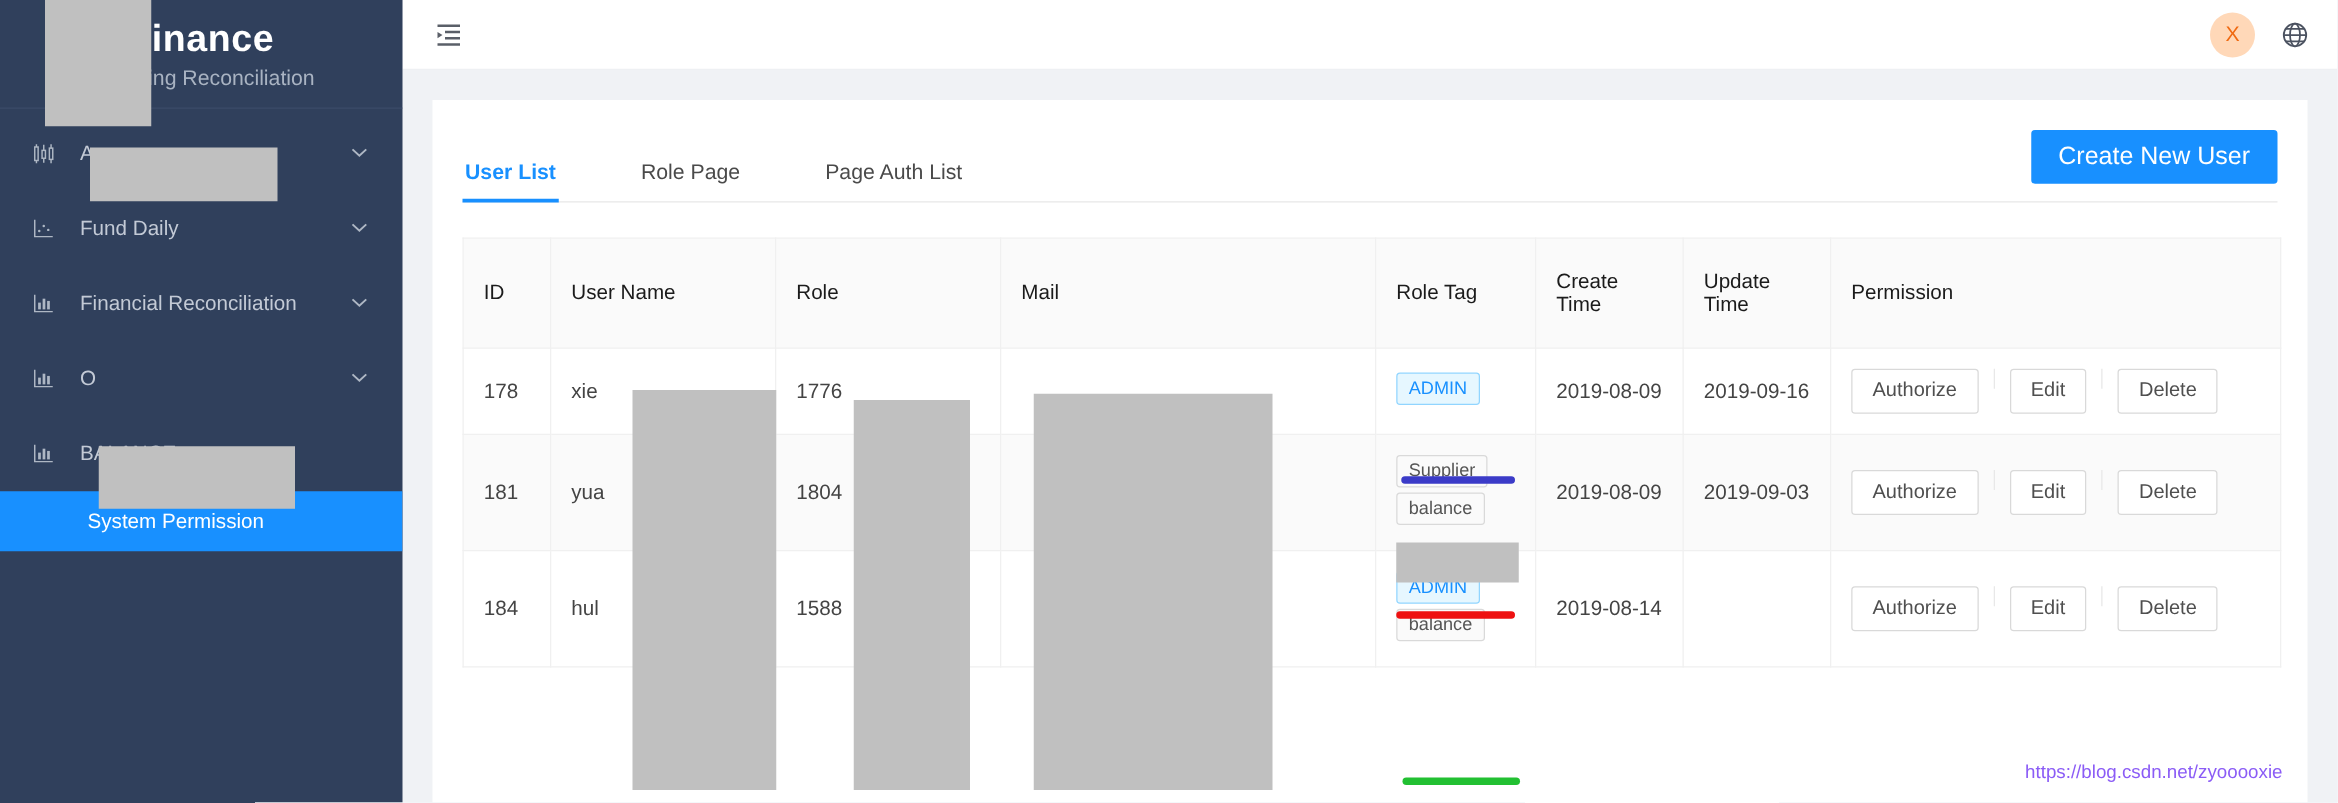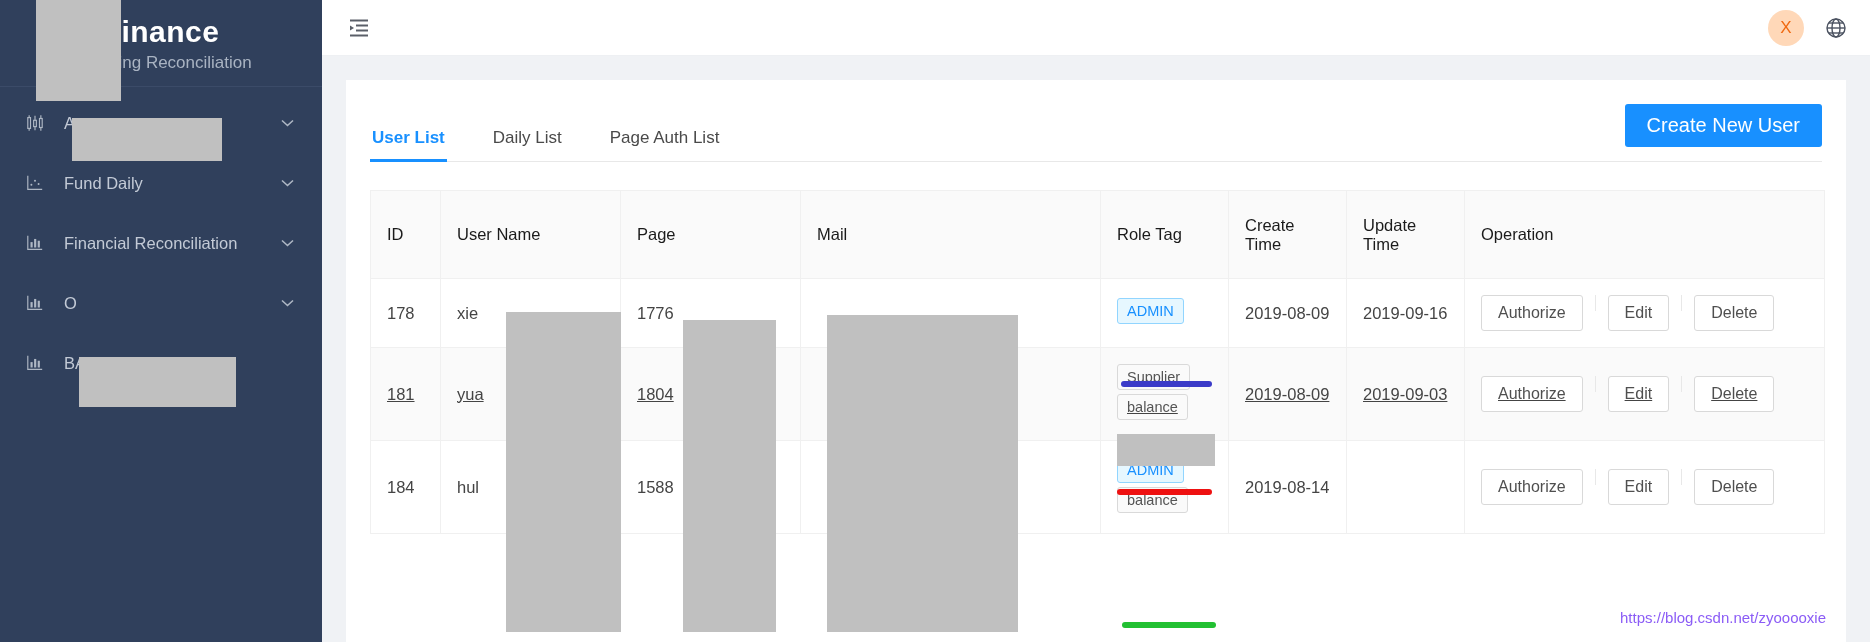--- a/index.html
+++ b/index.html
@@ -103,21 +103,21 @@
     overflow: hidden;
   }
 
   
   .tabbar {
     display: flex; align-items: flex-end;
     height: 82px;
     border-bottom: 1px solid #e8e8e8;
     position: relative;
   }
-  .tabs { display: flex; align-items: flex-end; height: 100%; }
+  .tabs { display: flex; align-items: flex-end; height: 100%; gap: 20px; }
   .tab {
     font-size: 17px;
     color: #4a4a4a;
     padding: 0 2px 13px 2px;
     margin-right: 44px;
     cursor: pointer;
     position: relative;
     white-space: nowrap;
   }
   .tab.selected { color: #1890ff; font-weight: bold; }
@@ -165,21 +165,21 @@
   table.user-table td {
     font-size: 16.5px;
     color: #444;
     vertical-align: middle;
     padding: 16px;
     border: 1px solid #f0f0f0;
     border-left: none;
     background: #ffffff;
   }
   table.user-table td:first-child { border-left: 1px solid #f0f0f0; }
-  tr.row-alt td { background: #fafafa; text-decoration: underline; }
+  tr.row-alt td { background: #fafafa; }
 
   .col-id { width: 70px; }
   .col-user { width: 180px; }
   .col-phone { width: 180px; }
   .col-mail { width: 300px; }
   .col-role { width: 128px; }
   .col-create { width: 118px; }
   .col-update { width: 118px; }
   .col-op { width: 360px; }
 
@@ -328,20 +328,23 @@
             <polyline points="2,2 2,17 18,17"></polyline>
             <rect x="5" y="9" width="2.4" height="6" fill="currentColor" stroke="none"></rect>
             <rect x="9" y="5.5" width="2.4" height="9.5" fill="currentColor" stroke="none"></rect>
             <rect x="13" y="7.5" width="2.4" height="7.5" fill="currentColor" stroke="none"></rect>
           </svg>
         </span>
         <span class="mi-label">BALANCE</span>
       </div>
 
 
+      <div class="submenu-item">
+        <span>System Permission</span>
+      </div>
 
     </div>
   </div>
 
   <div class="right">
 
     <div class="topbar">
       <div class="collapse-icon">
         <svg width="22" height="20" viewBox="0 0 22 20" fill="none" stroke="#5a5f68" stroke-width="2">
           <line x1="2" y1="2.5" x2="20" y2="2.5"></line>
@@ -368,21 +371,21 @@
 
     <div class="content-area">
       <div class="card">
 
         <div class="tabbar">
           <div class="tabs">
             <div class="tab selected">
               <span>User List</span>
             </div>
             <div class="tab">
-              <span>Daily List</span>
+              <span>Role Page</span>
             </div>
             <div class="tab">
               <span>Page Auth List</span>
             </div>
           </div>
           <button class="create-btn">Create New User</button>
         </div>
 
         <table class="user-table">
           <colgroup>
@@ -392,26 +395,26 @@
               <col class="col-mail">
             <col class="col-role">
               <col class="col-create">
               <col class="col-update">
               <col class="col-op">
           </colgroup>
           <thead>
             <tr>
               <th>ID</th>
               <th>User Name</th>
-              <th>Page</th>
+              <th>Role</th>
               <th>Mail</th>
               <th>Role Tag</th>
               <th>Create Time</th>
               <th>Update Time</th>
-              <th>Operation</th>
+              <th>Permission</th>
             </tr>
           </thead>
           <tbody>
 
             <tr>
               <td>178</td>
               <td>xie</td>
               <td>1776</td>
               <td></td>
               <td>

